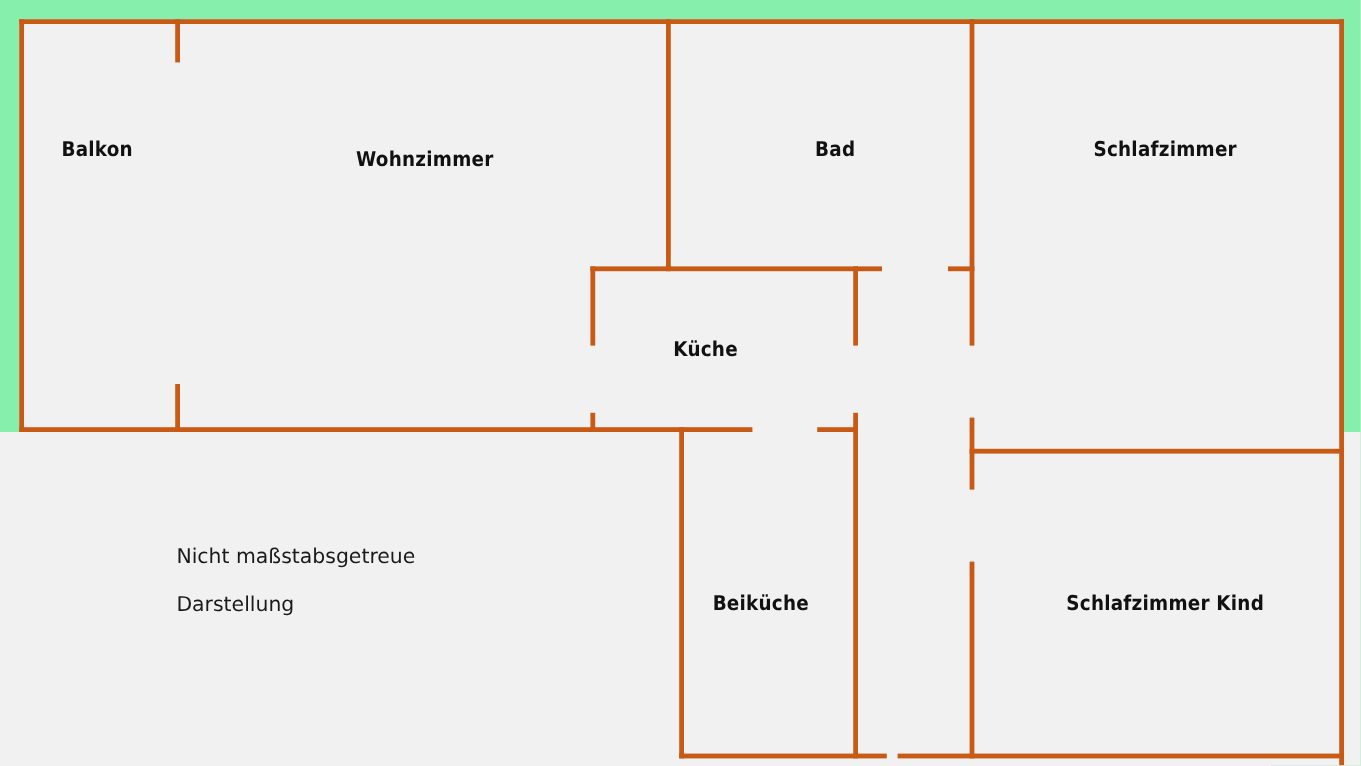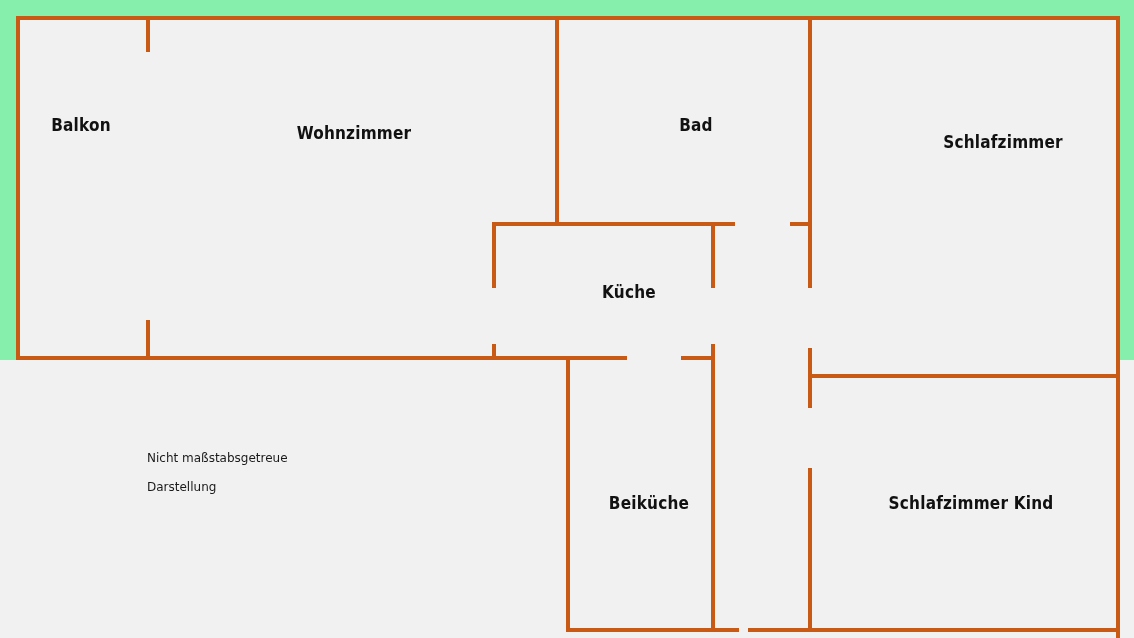--- a/index.html
+++ b/index.html
@@ -37,22 +37,22 @@
     white-space: nowrap;
     transform: translate(-50%, -50%);
     -webkit-font-smoothing: antialiased;
   }
   
   .note {
     position: absolute;
     color: #1a1a1a;
     font-family: "DejaVu Sans", "Liberation Sans", sans-serif;
     font-weight: 400;
-    font-size: 12px;
-    line-height: 29px;
+    font-size: 17px;
+    line-height: 40px;
     white-space: pre-line;
   }
 </style>
 </head>
 <body>
 
 <div id="floorplan-root" style="width: 1134px; height: 638px; background: #86efac;">
 
   <div id="slab-layer">
       <div class="slab" style="left: 16px; top: 16px; width: 1104px; height: 344px; background: rgb(241, 241, 241);"></div>
@@ -80,21 +80,21 @@
       <div class="wall" style="left: 808px; top: 348px; width: 4px; height: 60px; background: rgb(200, 90, 22);"></div>
       <div class="wall" style="left: 808px; top: 374px; width: 312px; height: 4px; background: rgb(200, 90, 22);"></div>
       <div class="wall" style="left: 808px; top: 468px; width: 4px; height: 164px; background: rgb(200, 90, 22);"></div>
       <div class="wall" style="left: 748px; top: 628px; width: 372px; height: 4px; background: rgb(200, 90, 22);"></div>
     </div>
 
   <div id="label-layer">
       <div class="room-label" style="left: 81px; top: 125px; color: rgb(17, 17, 17);">Balkon</div>
       <div class="room-label" style="left: 354px; top: 133px; color: rgb(17, 17, 17);">Wohnzimmer</div>
       <div class="room-label" style="left: 696px; top: 125px; color: rgb(17, 17, 17);">Bad</div>
-      <div class="room-label" style="left: 971px; top: 142px; color: rgb(17, 17, 17); margin-left: 32px;">Schlafzimmer</div>
-      <div class="room-label" style="left: 629px; top: 292px; color: rgb(17, 17, 17);">Küche</div>
-      <div class="room-label" style="left: 649px; top: 503px; color: rgb(17, 17, 17);">Beiküche</div>
+      <div class="room-label" style="left: 971px; top: 125px; color: rgb(17, 17, 17);">Schlafzimmer</div>
+      <div class="room-label" style="left: 588px; top: 292px; color: rgb(17, 17, 17);">Küche</div>
+      <div class="room-label" style="left: 634px; top: 503px; color: rgb(17, 17, 17);">Beiküche</div>
       <div class="room-label" style="left: 971px; top: 503px; color: rgb(17, 17, 17);">Schlafzimmer Kind</div>
     </div>
 
   <div class="note" style="left:147px; top:444px;">Nicht maßstabsgetreue
 Darstellung</div>
 </div>
 
 </body></html>

